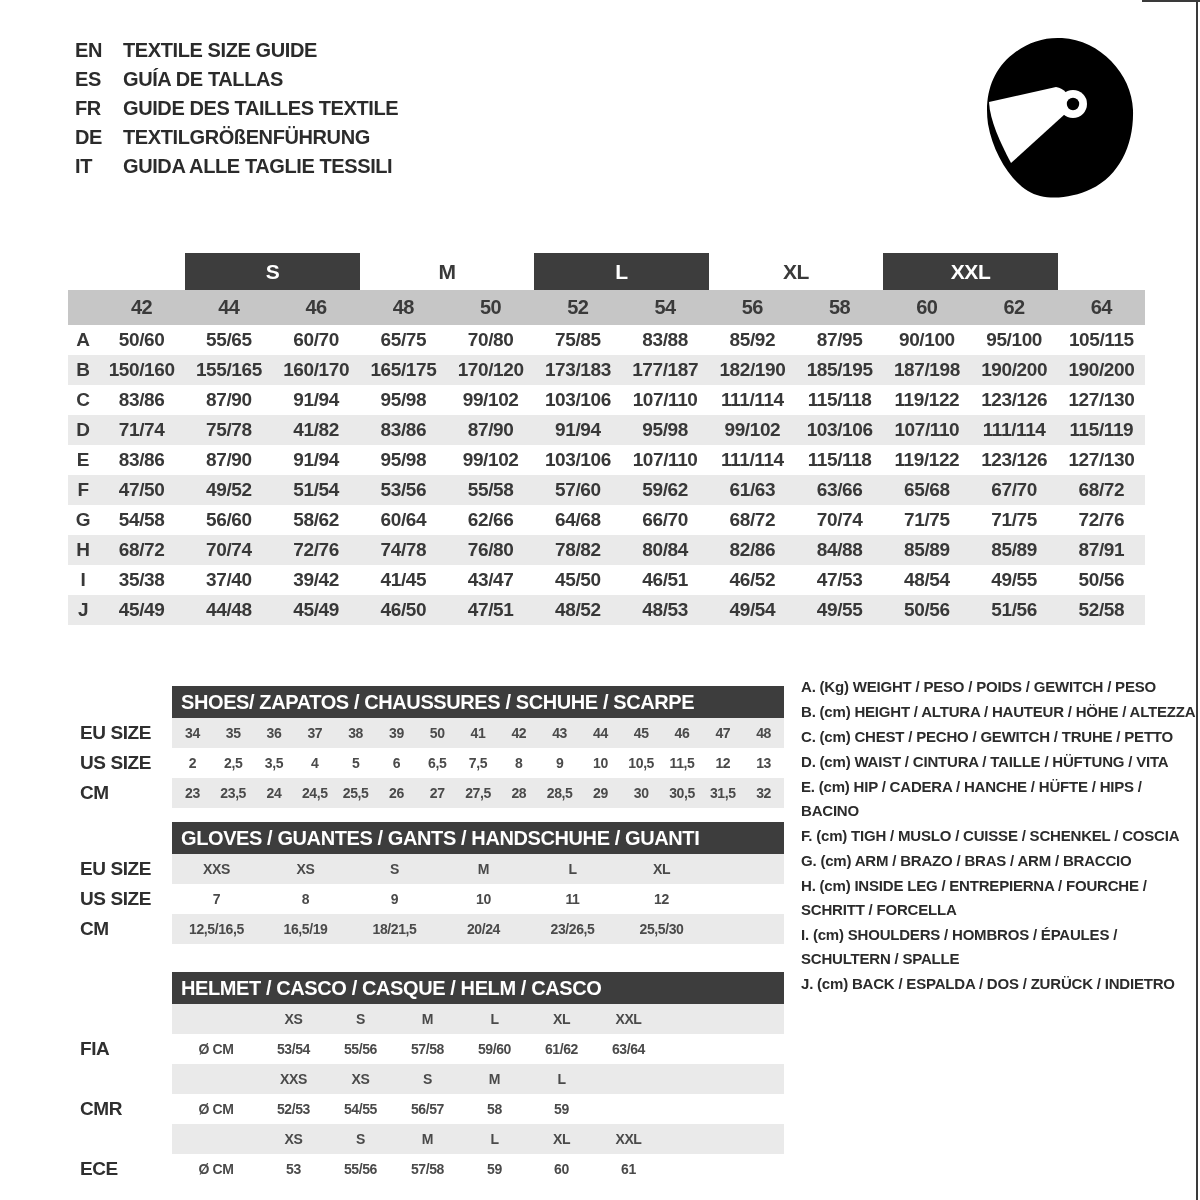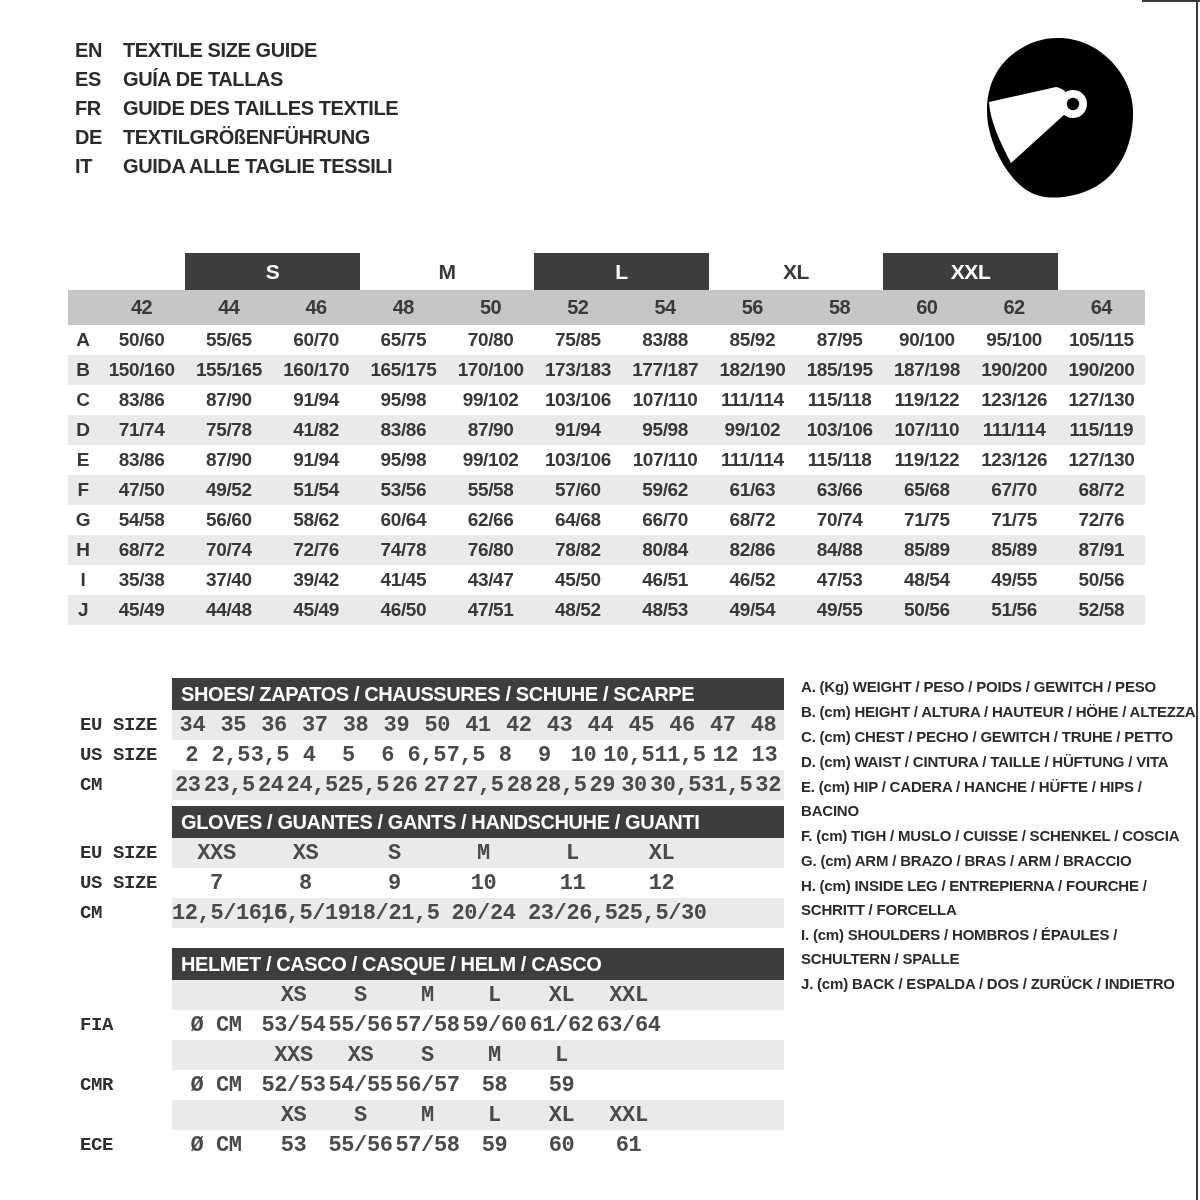--- a/index.html
+++ b/index.html
@@ -37,25 +37,25 @@
   .mt-nums{height:35px;background:var(--headgray);color:#3a3a3a;font-size:20px;}
   .mt-data{height:30px;font-size:19px;color:#383838;}
   .mt-data.shade{background:var(--stripe);}
   .mt-letter{font-size:19px;}
 
   
   .subtables{position:absolute;left:80px;top:678px;width:704px;letter-spacing:-0.4px;}
   .bar-row{display:flex;}
   .bar-spacer{width:92px;}
   .bar{width:612px;height:32px;background:var(--dark);color:#fff;font-size:20px;
-    display:flex;align-items:center;padding-left:9px;}
-  .st-row{display:flex;height:30px;font-family:Liberation Mono, monospace;}
+    display:flex;align-items:center;padding-left:9px;margin-top:8px;}
+  .st-row{display:flex;height:30px;}
   .st-label{width:92px;display:flex;align-items:center;font-size:19px;color:#2f2f2f;}
   .st-cells{width:612px;display:grid;align-items:center;text-align:center;
-    font-size:22px;color:#4a4a4a;}
+    font-size:14px;color:#4a4a4a;}
   .st-cells.shade{background:var(--stripe);}
   .cells-shoes{grid-template-columns:repeat(15,1fr);}
   .cells-gloves{grid-template-columns:repeat(6,89px);}
   .cells-helmet{grid-template-columns:88px repeat(6,67px);}
   .gap6{height:6px;}
   .gap20{height:20px;}
 
   
   .legend{position:absolute;left:800px;top:674px;width:398px;
     font-size:15px;line-height:24px;color:#2b2b2b;letter-spacing:-0.2px;}
@@ -147,21 +147,21 @@
         <div>90/100</div>
         <div>95/100</div>
         <div>105/115</div>
       </div>
       <div class="mt-row mt-data shade">
         <div class="mt-letter">B</div>
         <div>150/160</div>
         <div>155/165</div>
         <div>160/170</div>
         <div>165/175</div>
-        <div>170/100</div>
+        <div>170/120</div>
         <div>173/183</div>
         <div>177/187</div>
         <div>182/190</div>
         <div>185/195</div>
         <div>187/198</div>
         <div>190/200</div>
         <div>190/200</div>
       </div>
       <div class="mt-row mt-data">
         <div class="mt-letter">C</div>

